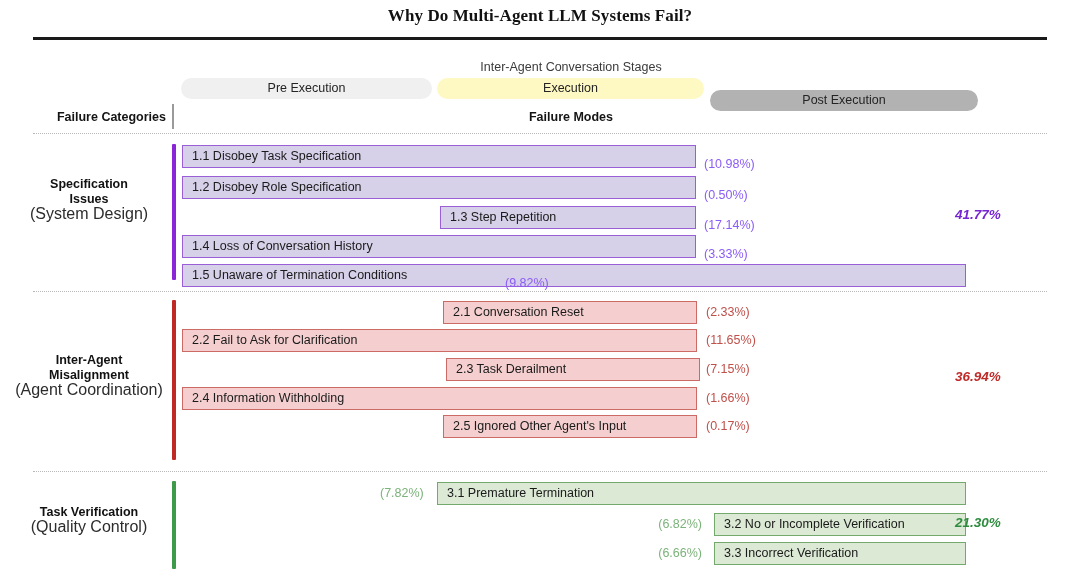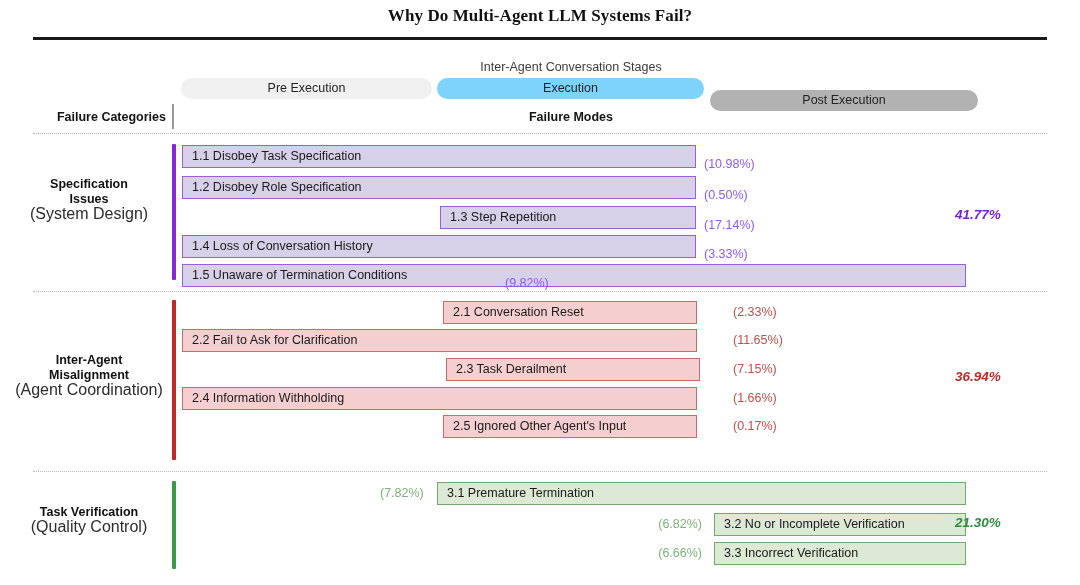--- a/index.html
+++ b/index.html
@@ -48,21 +48,21 @@
     position: absolute;
     top: 78px;
     height: 21px;
     border-radius: 11px;
     text-align: center;
     font-size: 12.5px;
     line-height: 21px;
     color: #242424;
   }
   #stage-pre  { left: 181px; width: 251px; background: #f0f0f0; }
-  #stage-exec { left: 437px; width: 267px; background: #7dd3fc; }
+  #stage-exec { left: 437px; width: 267px; background: #fef9c3; }
   #stage-post { left: 710px; width: 268px; background: #b2b2b2; margin-top: 12px; }
 
   #failure-categories-label {
     position: absolute;
     left: 38px; top: 110px;
     width: 128px;
     text-align: right;
     font-size: 12.5px;
     font-weight: bold;
     color: #141414;
@@ -165,21 +165,21 @@
     top: 0;
     font-size: 12.5px;
     line-height: 23px;
     white-space: nowrap;
   }
 
   
   .purple .mode-bar { background: #d6d0e8; border-color: #9a5fd6; }
   .purple .mode-pct { color: #8b5cf6; margin-top: 8px; }
   .red    .mode-bar { background: #f5cfcf; border-color: #cc6a66; }
-  .red    .mode-pct { color: #c0504a; margin-left: 27px; }
+  .red    .mode-pct { color: #c0504a; }
   .green  .mode-bar { background: #dce9d5; border-color: #74a96e; }
   .green  .mode-pct { color: #7cb37a; }
 </style>
 </head>
 <body>
 
 <div id="title">Why Do Multi-Agent LLM Systems Fail?</div>
 <div id="title-rule"></div>
 
 <div id="stages-caption">Inter-Agent Conversation Stages</div>

